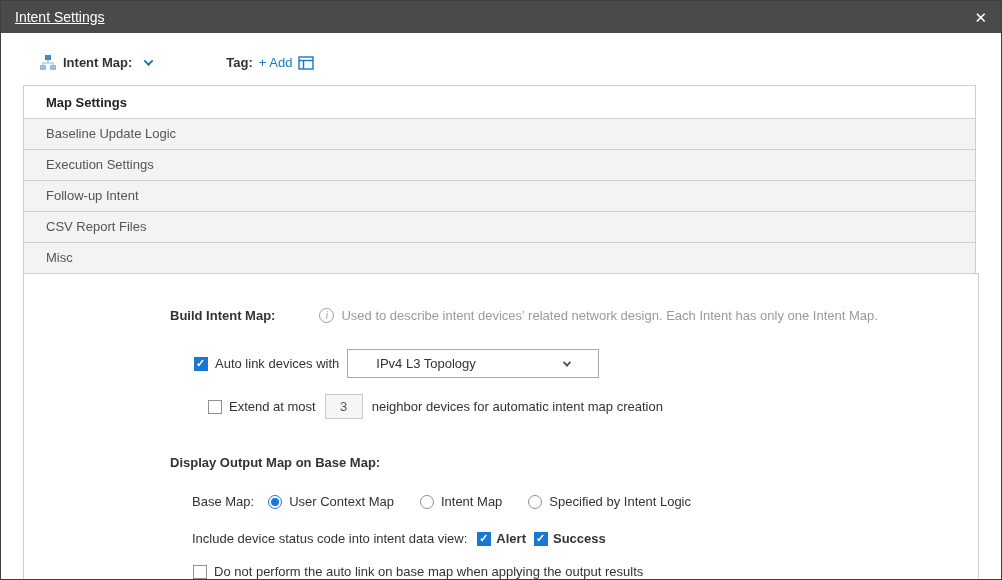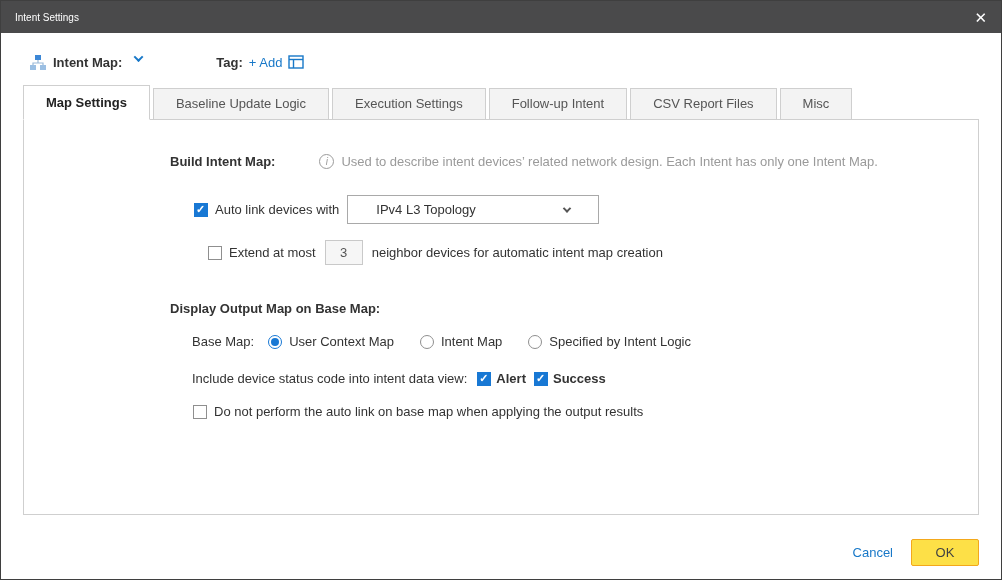--- a/index.html
+++ b/index.html
@@ -13,43 +13,43 @@
     position: relative;
     overflow: hidden;
   }
 
   
   .titlebar {
     height: 32px; background: #4a4a4b; color: #fff;
     display: flex; align-items: center; justify-content: space-between;
     padding: 0 14px;
   }
-  .titlebar .title { font-size: 10px; }
+  .titlebar .title { font-size: 14px; text-decoration: underline; }
   .titlebar .close { font-size: 15px; cursor: pointer; line-height: 1; }
 
   
   .meta-row {
-    display: flex; align-items: flex-start;
-    padding: 22px 24px 18px 29px;
+    display: flex; align-items: center;
+    padding: 22px 24px 18px 39px;
   }
   .bold { font-weight: bold; color: #333; }
   .link { color: #1878c8; text-decoration: none; cursor: pointer; }
   .map-icon { display: inline-flex; margin-right: 7px; }
   .meta-row .intent-map-label { margin-right: 5px; }
   .chev {
     display: inline-block; width: 7px; height: 7px;
     border-right: 2px solid currentColor; border-bottom: 2px solid currentColor;
     transform: rotate(45deg) translate(-1px,-1px);
   }
   .chev.blue { color: #1878c8; margin-left: 8px; }
   .tag-label { margin-left: 74px; margin-right: 6px; }
   .tag-list-icon { display: inline-flex; margin-left: 6px; cursor: pointer; }
 
   
-  .tabs { display: flex; margin: 0 22px; position: relative; z-index: 2; }
+  .tabs { display: flex; margin: 0 22px; position: relative; z-index: 2; flex-direction: column; }
   .tab {
     background: #f3f3f3; border: 1px solid #cfcfcf; border-bottom: none;
     padding: 7px 22px 8px 22px; margin-right: 3px;
     color: #555; cursor: pointer; white-space: nowrap;
   }
   .tab.active {
     background: #fff; color: #222; font-weight: bold;
     padding-top: 9px; margin-top: -3px; margin-bottom: -1px;
     border-bottom: 1px solid #fff;
   }
@@ -66,21 +66,21 @@
     width: 15px; height: 15px; border: 1px solid #9b9b9b; border-radius: 50%;
     color: #9b9b9b; font-size: 10px; font-style: italic;
     display: inline-flex; align-items: center; justify-content: center;
     margin-left: 44px; margin-right: 7px; flex: none;
   }
   .hint { color: #9a9a9a; }
 
   .autolink-row { margin: 26px 0 0 170px; }
   .extend-row { margin: 16px 0 0 184px; }
   .display-row { margin: 36px 0 0 146px; }
-  .basemap-row { margin: 18px 0 0 168px; }
+  .basemap-row { margin: 24px 0 0 168px; }
   .include-row { margin: 22px 0 0 168px; }
   .noauto-row { margin: 18px 0 0 169px; }
 
   
   .cb {
     width: 14px; height: 14px; border: 1px solid #8f8f8f; background: #fff;
     display: inline-block; position: relative; margin-right: 7px; flex: none;
     cursor: pointer;
   }
   .cb.checked { background: #1878d4; border-color: #1878d4; }

